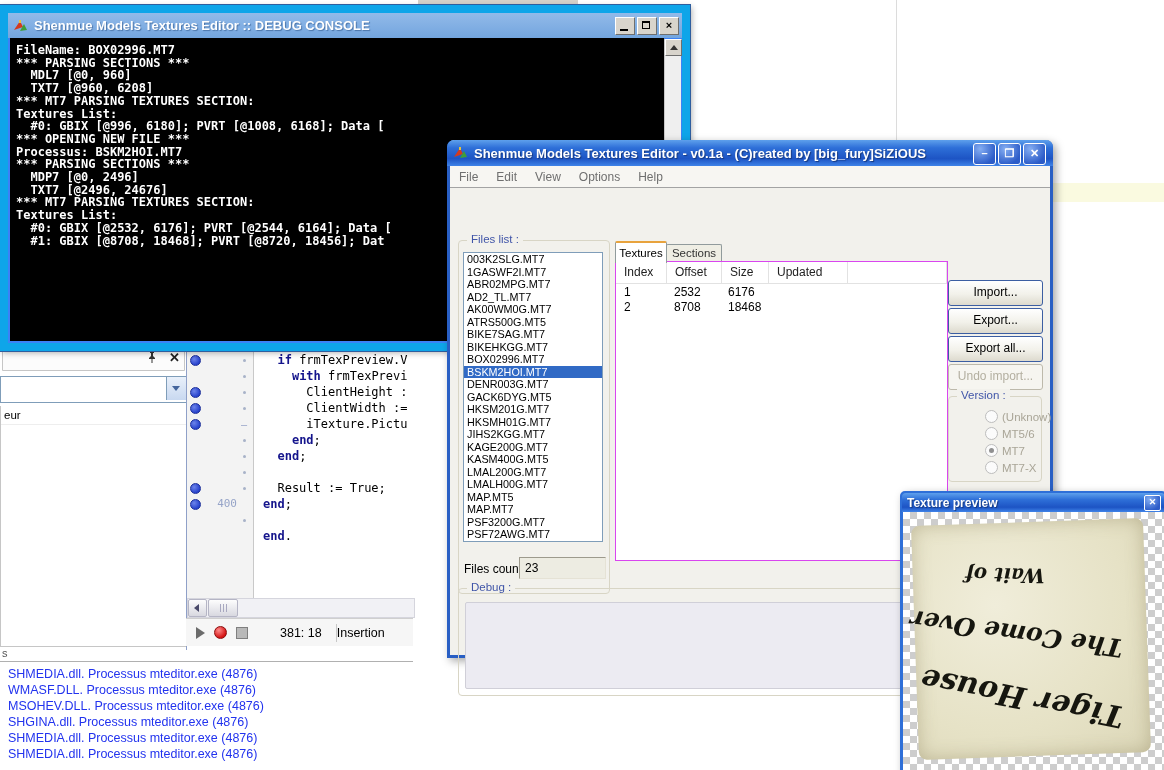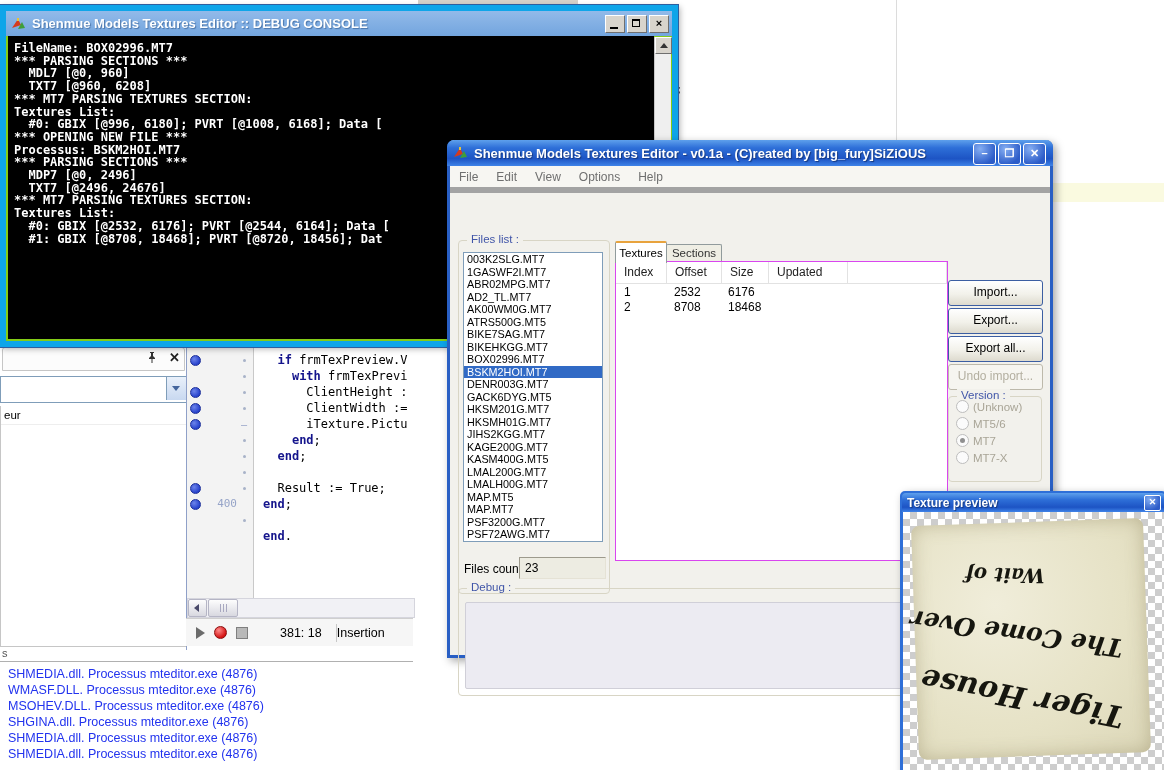--- a/index.html
+++ b/index.html
@@ -49,42 +49,42 @@
   .sb-stop{width:10px;height:10px;background:#b9b9b9;border:1px solid #7f7f7f;margin-left:9px;}
   .sb-pos{margin-left:32px;font-size:12.5px;}
   .sb-div{width:1px;height:18px;background:#c8c8c8;margin-left:14px;}
   .sb-mode{font-size:12.5px;}
   .log-sep{left:0;top:661px;width:413px;height:1px;background:#b0b0b0;}
   .log-s{left:2px;top:647px;font-size:11px;color:#555;}
   .log-lines{left:8px;top:666px;width:405px;}
   .logline{height:16px;line-height:16px;color:#2233ee;font-size:12.5px;white-space:nowrap;}
 
   
-  .console{left:0;top:5px;width:666px;height:330px;border:6px solid #0ea5e9;outline:1px solid #2f5e9e;background:#84cc16;box-shadow:2px 2px 6px rgba(0,0,0,.3);}
+  .console{left:0;top:5px;width:666px;height:330px;border:8px solid #0ea5e9;outline:1px solid #2f5e9e;background:#3b82f6;box-shadow:2px 2px 6px rgba(0,0,0,.3);padding-left:8px;}
   .c-title{position:absolute;left:0;top:0;right:0;height:25px;background:linear-gradient(180deg,#92bae9,#73a5de);display:flex;align-items:center;}
   .c-title-text{color:#fff;font-weight:bold;font-size:13px;margin-left:6px;text-shadow:1px 1px 1px #4a74a8;}
   .c-btns{position:absolute;right:3px;top:4px;display:flex;gap:2px;}
   .cbtn{width:18px;height:16px;background:#d8d4cc;border-top:1px solid #fff;border-left:1px solid #fff;border-right:1px solid #6f6f6f;border-bottom:1px solid #6f6f6f;position:relative;}
   .g-min{position:absolute;left:4px;bottom:3px;width:8px;height:2px;background:#000;}
   .g-max{position:absolute;left:4px;top:3px;width:8px;height:8px;border:1px solid #000;border-top-width:2px;box-sizing:border-box;}
   .g-x{position:absolute;left:0;top:0;width:100%;text-align:center;font-size:11px;font-weight:bold;line-height:15px;color:#000;}
   .c-body{position:absolute;left:2px;top:25px;right:18px;bottom:2px;background:#000;overflow:hidden;padding:6px 0 0 6px;}
   .cline{white-space:pre;font-family:"DejaVu Sans Mono",monospace;font-weight:bold;font-size:12px;line-height:12.7px;color:#fff;}
   .c-vscroll{position:absolute;right:1px;top:26px;width:16px;bottom:2px;background:#efefef;border-left:1px solid #c8c8c8;}
   .vs-btn{position:absolute;left:0;top:0;width:15px;height:15px;background:#d8d4cc;border-top:1px solid #fff;border-left:1px solid #fff;border-right:1px solid #6f6f6f;border-bottom:1px solid #6f6f6f;}
   .vs-arrow{position:absolute;left:4px;top:5px;width:0;height:0;border-left:4px solid transparent;border-right:4px solid transparent;border-bottom:5px solid #333;}
 
   
   .mainwin{left:413px;top:140px;width:600px;height:515px;background:#f2f1ec;border:3px solid #295fc4;border-top:none;border-radius:7px 7px 0 0;box-shadow:3px 3px 8px rgba(0,0,0,.35);margin-left:34px;}
   .m-title{position:absolute;left:-3px;top:0;right:-3px;height:26px;border-radius:7px 7px 0 0;
     background:linear-gradient(180deg,#5ea0ec 0%,#2e6fd8 30%,#1d54c4 72%,#3f83e8 100%);display:flex;align-items:center;}
   .m-title-text{color:#fff;font-weight:bold;font-size:13px;margin-left:6px;text-shadow:1px 1px 1px #16387e;white-space:nowrap;}
   .m-btns{position:absolute;right:7px;top:3px;display:flex;gap:2px;}
   .lunabtn{width:21px;height:20px;border:1px solid #fff;border-radius:3px;background:radial-gradient(circle at 30% 25%,#85aef2,#2c5cc8 75%);color:#fff;font-weight:bold;font-size:11px;text-align:center;line-height:19px;}
-  .m-menu{position:absolute;left:0;top:26px;right:0;height:21px;background:#f7f6f2;border-bottom:6px solid #a3a3a3;display:flex;align-items:center;}
+  .m-menu{position:absolute;left:0;top:26px;right:0;height:21px;background:#f7f6f2;border-bottom:1px solid #a3a3a3;display:flex;align-items:center;}
   .mitem{padding:0 9px;color:#6f6f6f;font-size:12px;}
 
   .grpbox{position:absolute;border:1px solid #d8d5c5;border-radius:4px;}
   .grpcap{position:absolute;top:-8px;left:8px;background:#f2f1ec;padding:0 4px;color:#4055a8;font-size:11.5px;}
   .fileslist{position:absolute;left:4px;top:11px;width:138px;height:288px;border:1px solid #7f9db9;background:#fff;overflow:hidden;}
   .fitem{height:12.5px;line-height:12.5px;padding-left:3px;font-size:10.8px;white-space:nowrap;}
   .fitem.sel{background:#316ac5;color:#fff;}
   .fc-label{position:absolute;left:5px;top:321px;font-size:12px;}
   .fc-field{position:absolute;left:60px;top:316px;width:80px;height:20px;background:#edece2;border:1px solid #9d9a8d;border-right-color:#e5e2d5;border-bottom-color:#e5e2d5;line-height:20px;padding-left:5px;font-size:12px;}
 
@@ -448,21 +448,21 @@
           </div>
       </div>
 
       <div class="xpbtn" style="top:93px;">Import...</div>
       <div class="xpbtn" style="top:121px;">Export...</div>
       <div class="xpbtn" style="top:149px;">Export all...</div>
       <div class="xpbtn disabled" style="top:177px;">Undo import...</div>
 
       <div class="grpbox vgroup">
         <span class="grpcap">Version :</span>
-        <div id="version-opts" style="position:absolute;left:0;top:1px;right:0;">
+        <div id="version-opts" style="position:absolute;left:0;top:11px;right:0;padding-left:29px;">
             <div class="vrow">
               <span class="vradio"></span>
               <span class="vlabel">(Unknow)</span>
             </div>
             <div class="vrow">
               <span class="vradio"></span>
               <span class="vlabel">MT5/6</span>
             </div>
             <div class="vrow">
               <span class="vradio on"></span>

